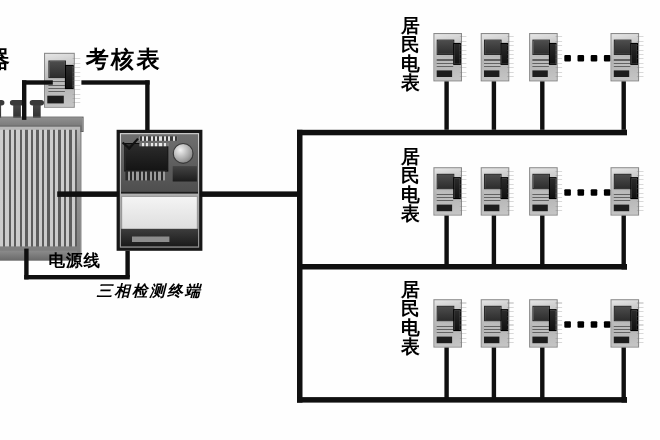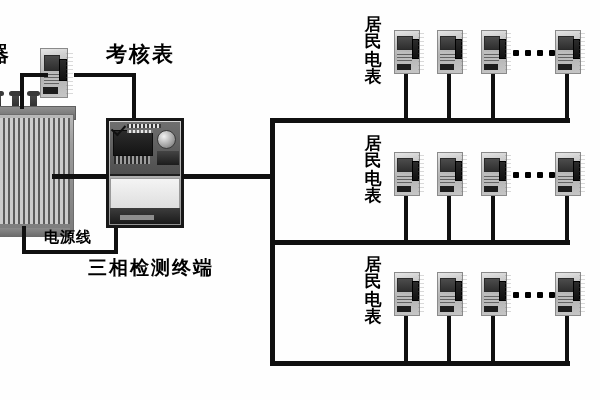--- a/index.html
+++ b/index.html
@@ -16,23 +16,23 @@
   .wire.v{width:4px;}
   .wire.thin{height:3px;}
   .wire.vthin{width:3px;}
 
   
   .lbl{
     position:absolute;color:#000;font-weight:700;
     font-family:"DejaVu Sans","Liberation Sans",sans-serif;
     letter-spacing:1px;white-space:nowrap;line-height:1;
   }
-  .lbl-khb{font-size:21px;letter-spacing:2px;margin-left:28px;}
+  .lbl-khb{font-size:21px;letter-spacing:2px;}
   .lbl-dyx{font-size:15px;letter-spacing:1px;}
-  .lbl-ssjc{font-size:19px;letter-spacing:2px;}
+  .lbl-ssjc{font-size:14px;letter-spacing:2px;font-style:italic;}
   .lbl-clip{font-size:21px;letter-spacing:2px;}
 
   .vlabel{
     position:absolute;color:#000;font-weight:700;font-size:17px;
     line-height:1.02;text-align:center;width:22px;
     font-family:"DejaVu Sans","Liberation Sans",sans-serif;
   }
   .vlabel span{display:block;}
 
   

